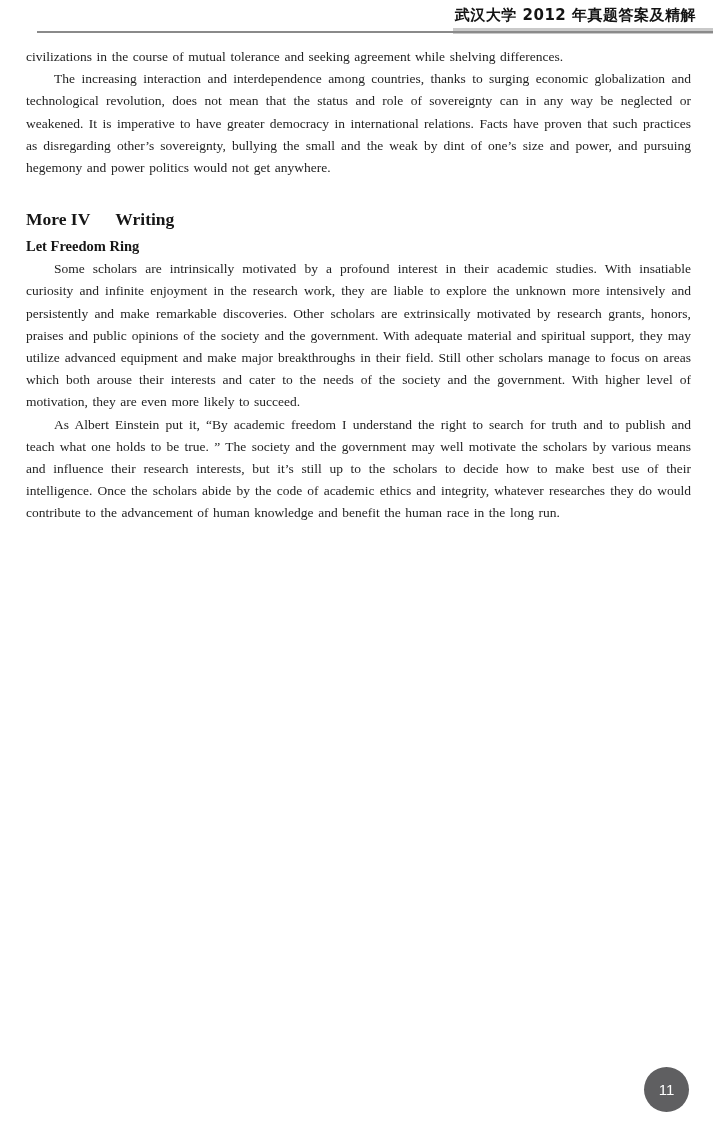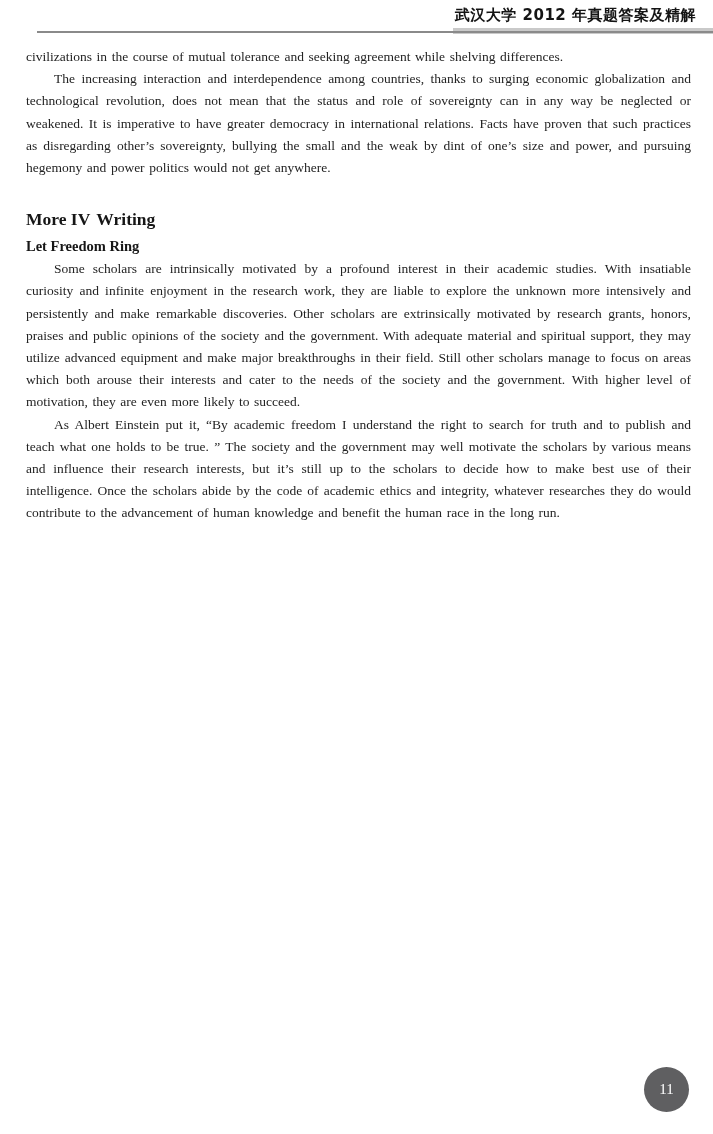--- a/index.html
+++ b/index.html
@@ -56,41 +56,41 @@
   .para.no-indent { text-indent: 0; }
   .part-heading {
     margin: 28px 0 4px 0;
     font-size: 17.5px;
     line-height: 24px;
     font-weight: bold;
     color: #161616;
     text-align: left;
     text-indent: 0;
   }
-  .part-heading .part-title { margin-left: 6px; }
+  .part-heading .part-title { margin-left: 25px; }
   .essay-title {
     margin: 0 0 1px 0;
     font-size: 14.5px;
     line-height: 22px;
     font-weight: bold;
     text-align: left;
     color: #161616;
     text-indent: 0;
   }
   
   .page-badge {
     position: absolute;
     right: 24px;
     bottom: 22px;
     width: 45px;
     height: 45px;
     border-radius: 50%;
     background: #5f5f61;
     color: #ffffff;
-    font-family: Liberation Serif, serif;
+    font-family: Liberation Sans, sans-serif;
     font-size: 15px;
     display: flex;
     align-items: center;
     justify-content: center;
   }
 </style>
 </head>
 <body>
 
 <div class="page">

